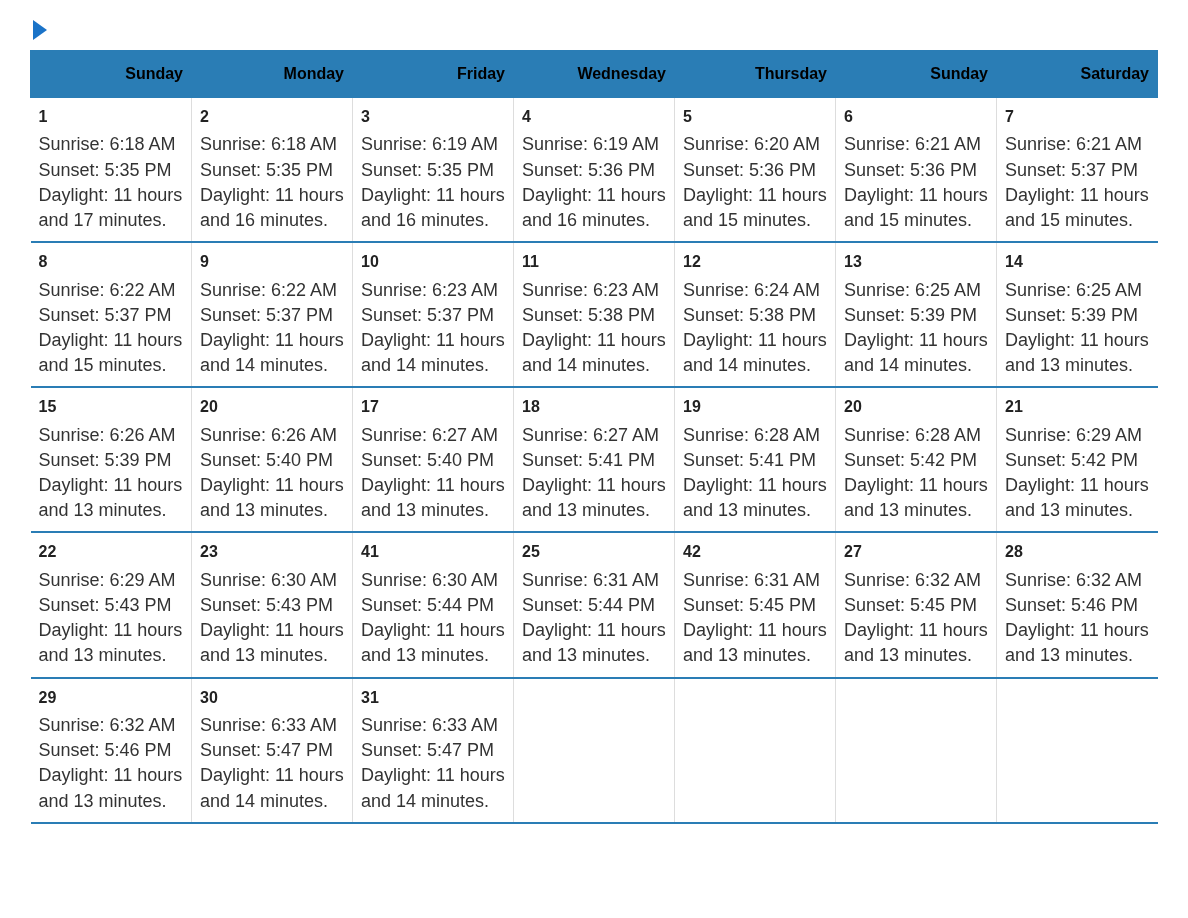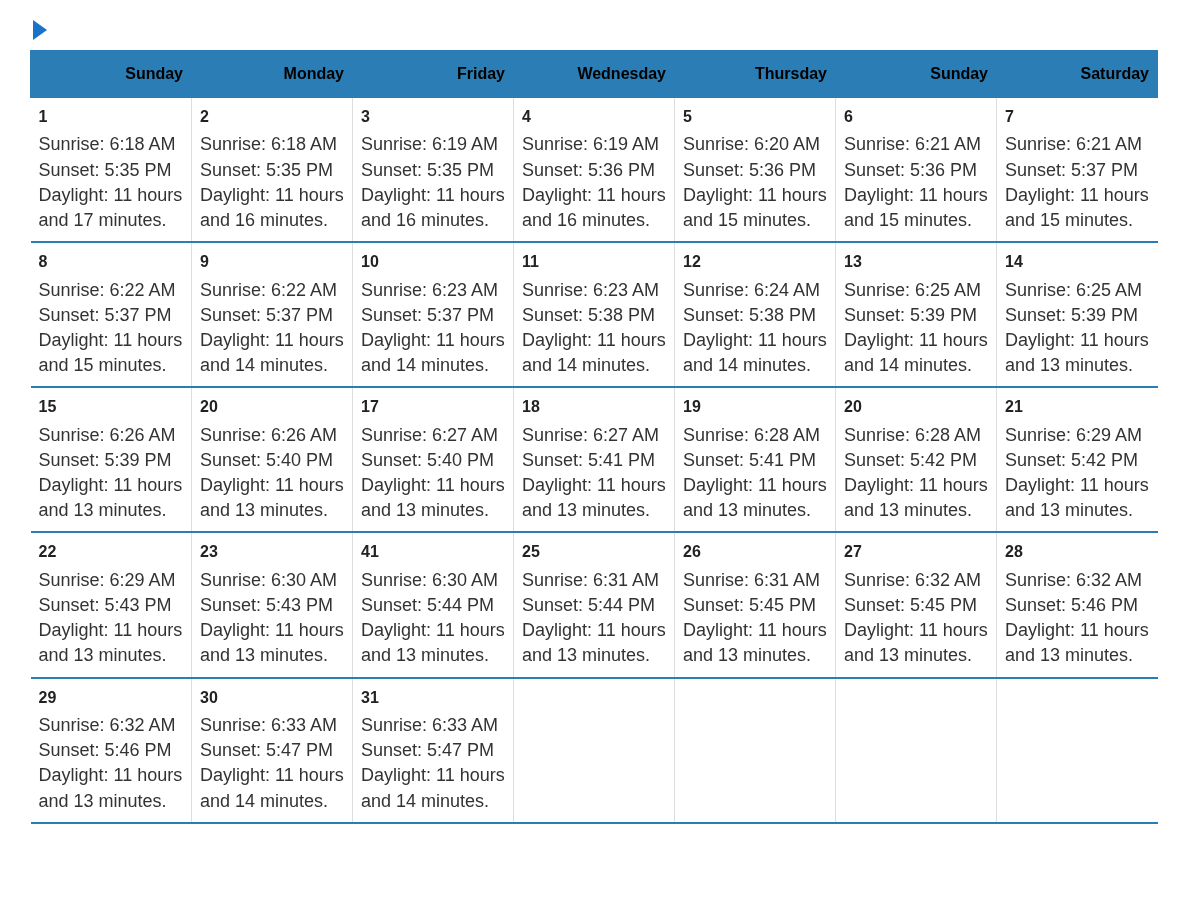--- a/index.html
+++ b/index.html
@@ -181,21 +181,21 @@
       </tr>
       <tr>
         <td><span class="day-number">22</span>
 <span class="day-info">Sunrise: 6:29 AM<br>Sunset: 5:43 PM<br>Daylight: 11 hours<br>and 13 minutes.</span></td>
         <td><span class="day-number">23</span>
 <span class="day-info">Sunrise: 6:30 AM<br>Sunset: 5:43 PM<br>Daylight: 11 hours<br>and 13 minutes.</span></td>
         <td><span class="day-number">41</span>
 <span class="day-info">Sunrise: 6:30 AM<br>Sunset: 5:44 PM<br>Daylight: 11 hours<br>and 13 minutes.</span></td>
         <td><span class="day-number">25</span>
 <span class="day-info">Sunrise: 6:31 AM<br>Sunset: 5:44 PM<br>Daylight: 11 hours<br>and 13 minutes.</span></td>
-        <td><span class="day-number">26</span>
+        <td><span class="day-number">42</span>
 <span class="day-info">Sunrise: 6:31 AM<br>Sunset: 5:45 PM<br>Daylight: 11 hours<br>and 13 minutes.</span></td>
         <td><span class="day-number">27</span>
 <span class="day-info">Sunrise: 6:32 AM<br>Sunset: 5:45 PM<br>Daylight: 11 hours<br>and 13 minutes.</span></td>
         <td><span class="day-number">28</span>
 <span class="day-info">Sunrise: 6:32 AM<br>Sunset: 5:46 PM<br>Daylight: 11 hours<br>and 13 minutes.</span></td>
       </tr>
       <tr>
         <td><span class="day-number">29</span>
 <span class="day-info">Sunrise: 6:32 AM<br>Sunset: 5:46 PM<br>Daylight: 11 hours<br>and 13 minutes.</span></td>
         <td><span class="day-number">30</span>

